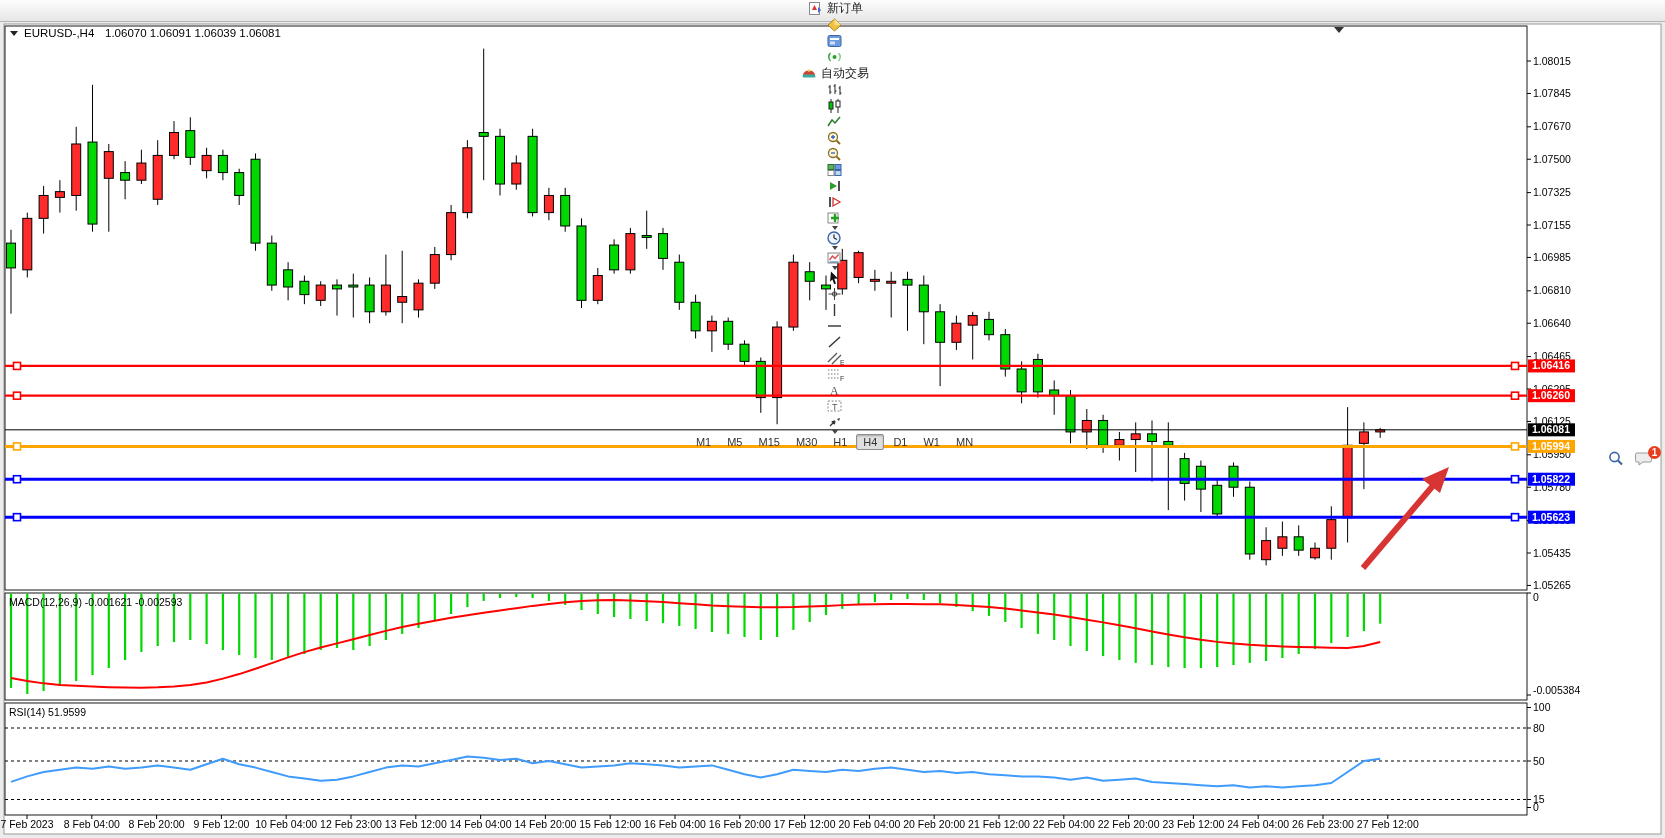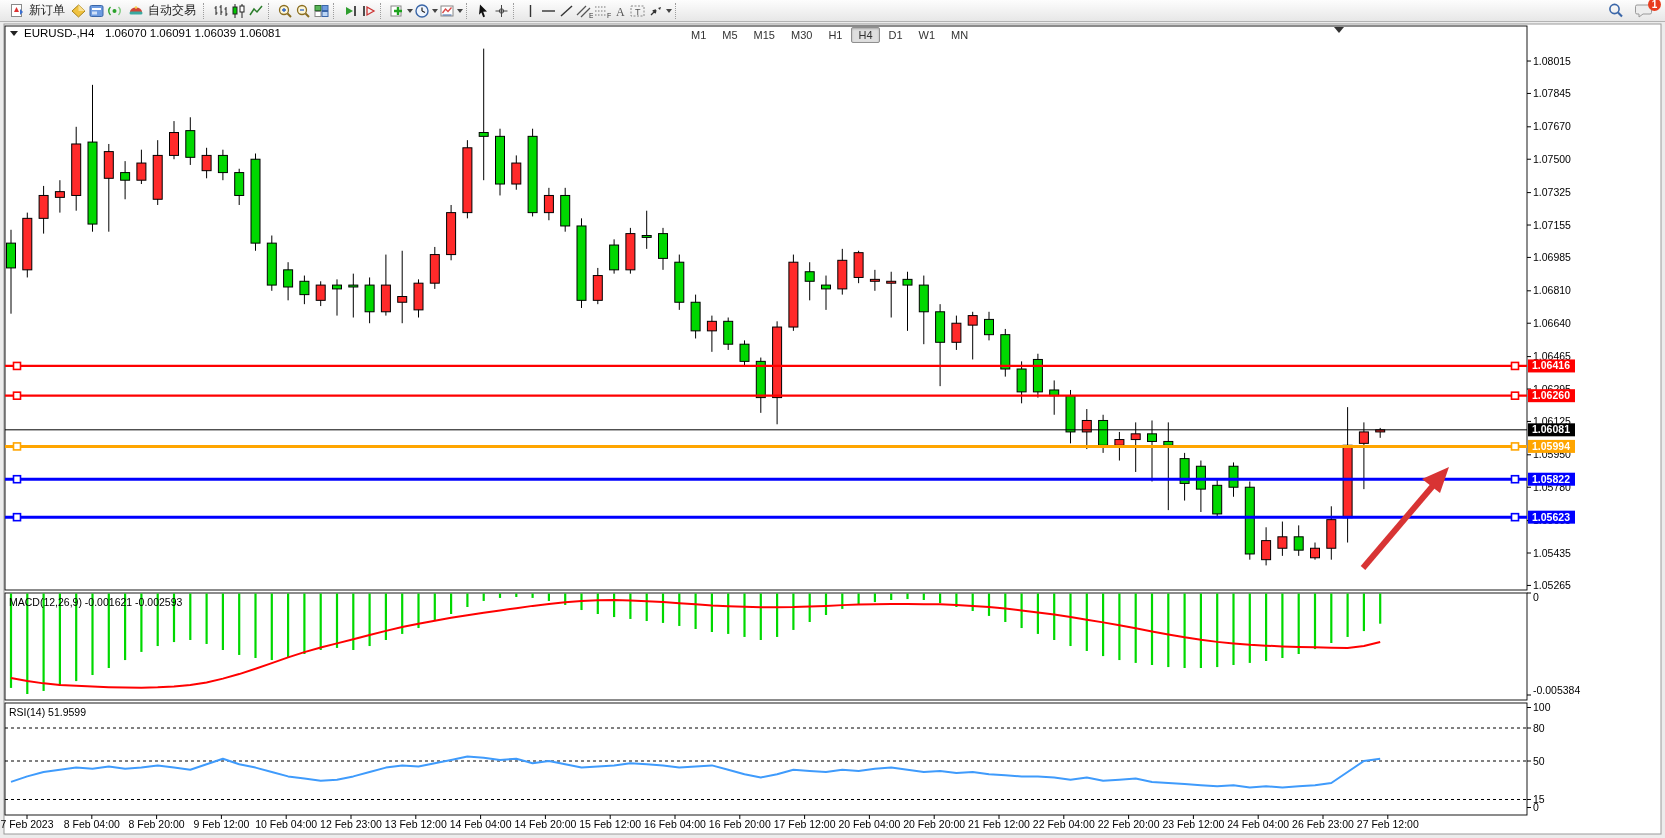--- a/index.html
+++ b/index.html
@@ -2,21 +2,21 @@
 <html><head>
 <meta charset="utf-8">
 <style>
   html,body{margin:0;padding:0;background:#e9e9e9;}
   #app{position:relative;width:1665px;height:838px;overflow:hidden;
        font-family:"Liberation Sans","DejaVu Sans",sans-serif;background:#ececec;}
   
   #toolbar{position:absolute;left:0;top:0;width:1665px;height:22px;
            background:linear-gradient(#fdfdfd,#e7e7e7);
            border-bottom:1px solid #b3b3b3;display:flex;align-items:center;
-           padding-left:4px;box-sizing:border-box;font-size:12px;color:#222;z-index:5;}
+           padding-left:4px;box-sizing:border-box;font-size:12px;color:#222;z-index:5;flex-direction:column;}
   .tbtn{display:flex;align-items:center;gap:3px;height:19px;padding:0 4px;border-radius:2px;cursor:default;}
   .tico{display:flex;align-items:center;justify-content:center;width:18px;height:17px;}
   .sep{width:4px;height:16px;margin:0 3px;border-left:1px dotted #9d9d9d;}
   .caret{width:0;height:0;border-left:3px solid transparent;border-right:3px solid transparent;
          border-top:4px solid #444;margin-left:1px;}
   .tf{padding:1px 6px;font-size:11px;color:#333;border:1px solid transparent;border-radius:2px;margin:0 1px;}
   .tf.active{border:1px solid #8f8f8f;background:#dfdfdf;box-shadow:inset 0 1px 2px rgba(0,0,0,.25);text-align:right;}
   #tb-right{margin-left:auto;display:flex;align-items:center;padding-right:10px;gap:8px;}
   .badge{position:absolute;top:-4px;right:-6px;min-width:13px;height:13px;border-radius:7px;
          background:#e83c1e;color:#fff;font-size:10px;font-weight:bold;line-height:13px;text-align:center;}
@@ -201,21 +201,21 @@
         </svg>
     </span>
     <span class="tico">
       <svg width="16" height="16">
           <path d="M3 12 L8 7 M8 7 l-3.4 .8 M8 7 l-.8 3.4" stroke="#333" stroke-width="1.3" fill="none"></path>
           <path d="M13 4 l-3 1 l2 2 z" fill="#333"></path>
         </svg>
     </span>
       <span class="caret"></span>
     <span class="sep"></span>
-    <span id="tf-strip" style="display:flex;align-items:center;margin-top:48px;">
+    <span id="tf-strip" style="display:flex;align-items:center;">
         <span class="tf">M1</span>
         <span class="tf">M5</span>
         <span class="tf">M15</span>
         <span class="tf">M30</span>
         <span class="tf">H1</span>
         <span class="tf active">H4</span>
         <span class="tf">D1</span>
         <span class="tf">W1</span>
         <span class="tf">MN</span>
       </span>

